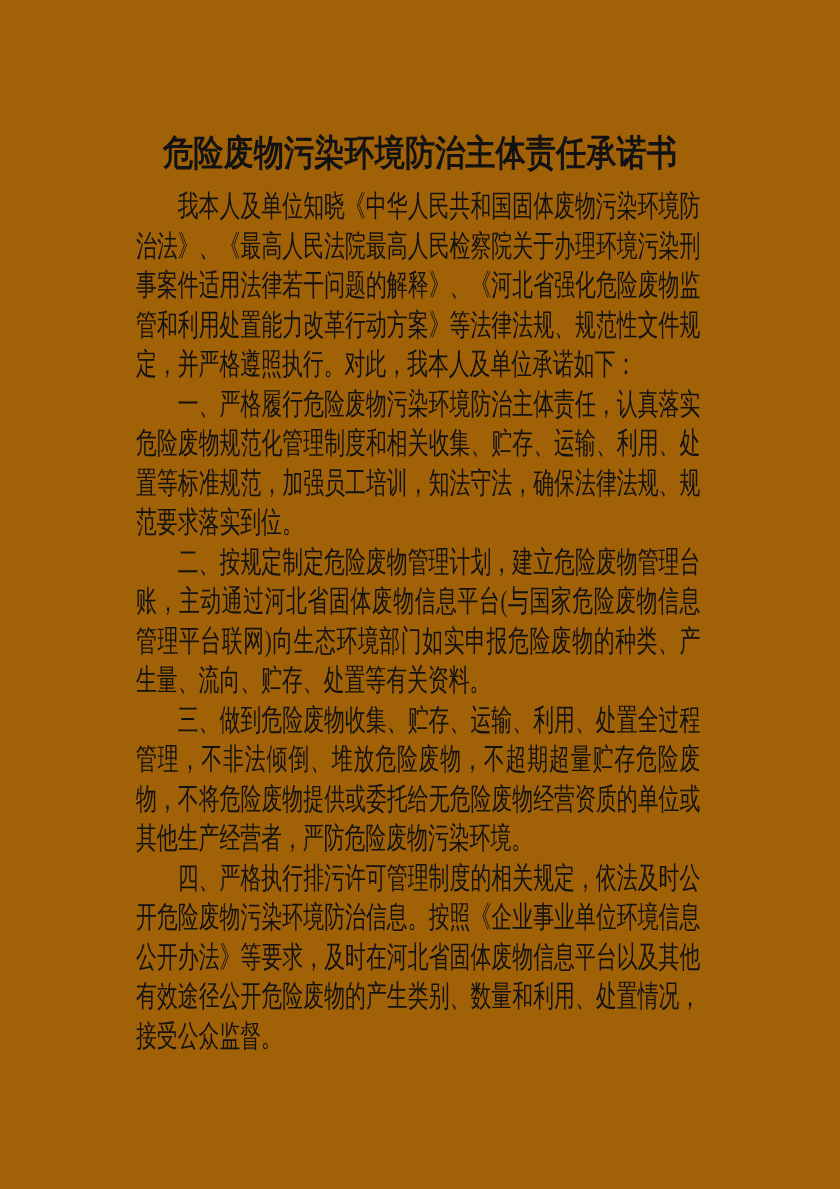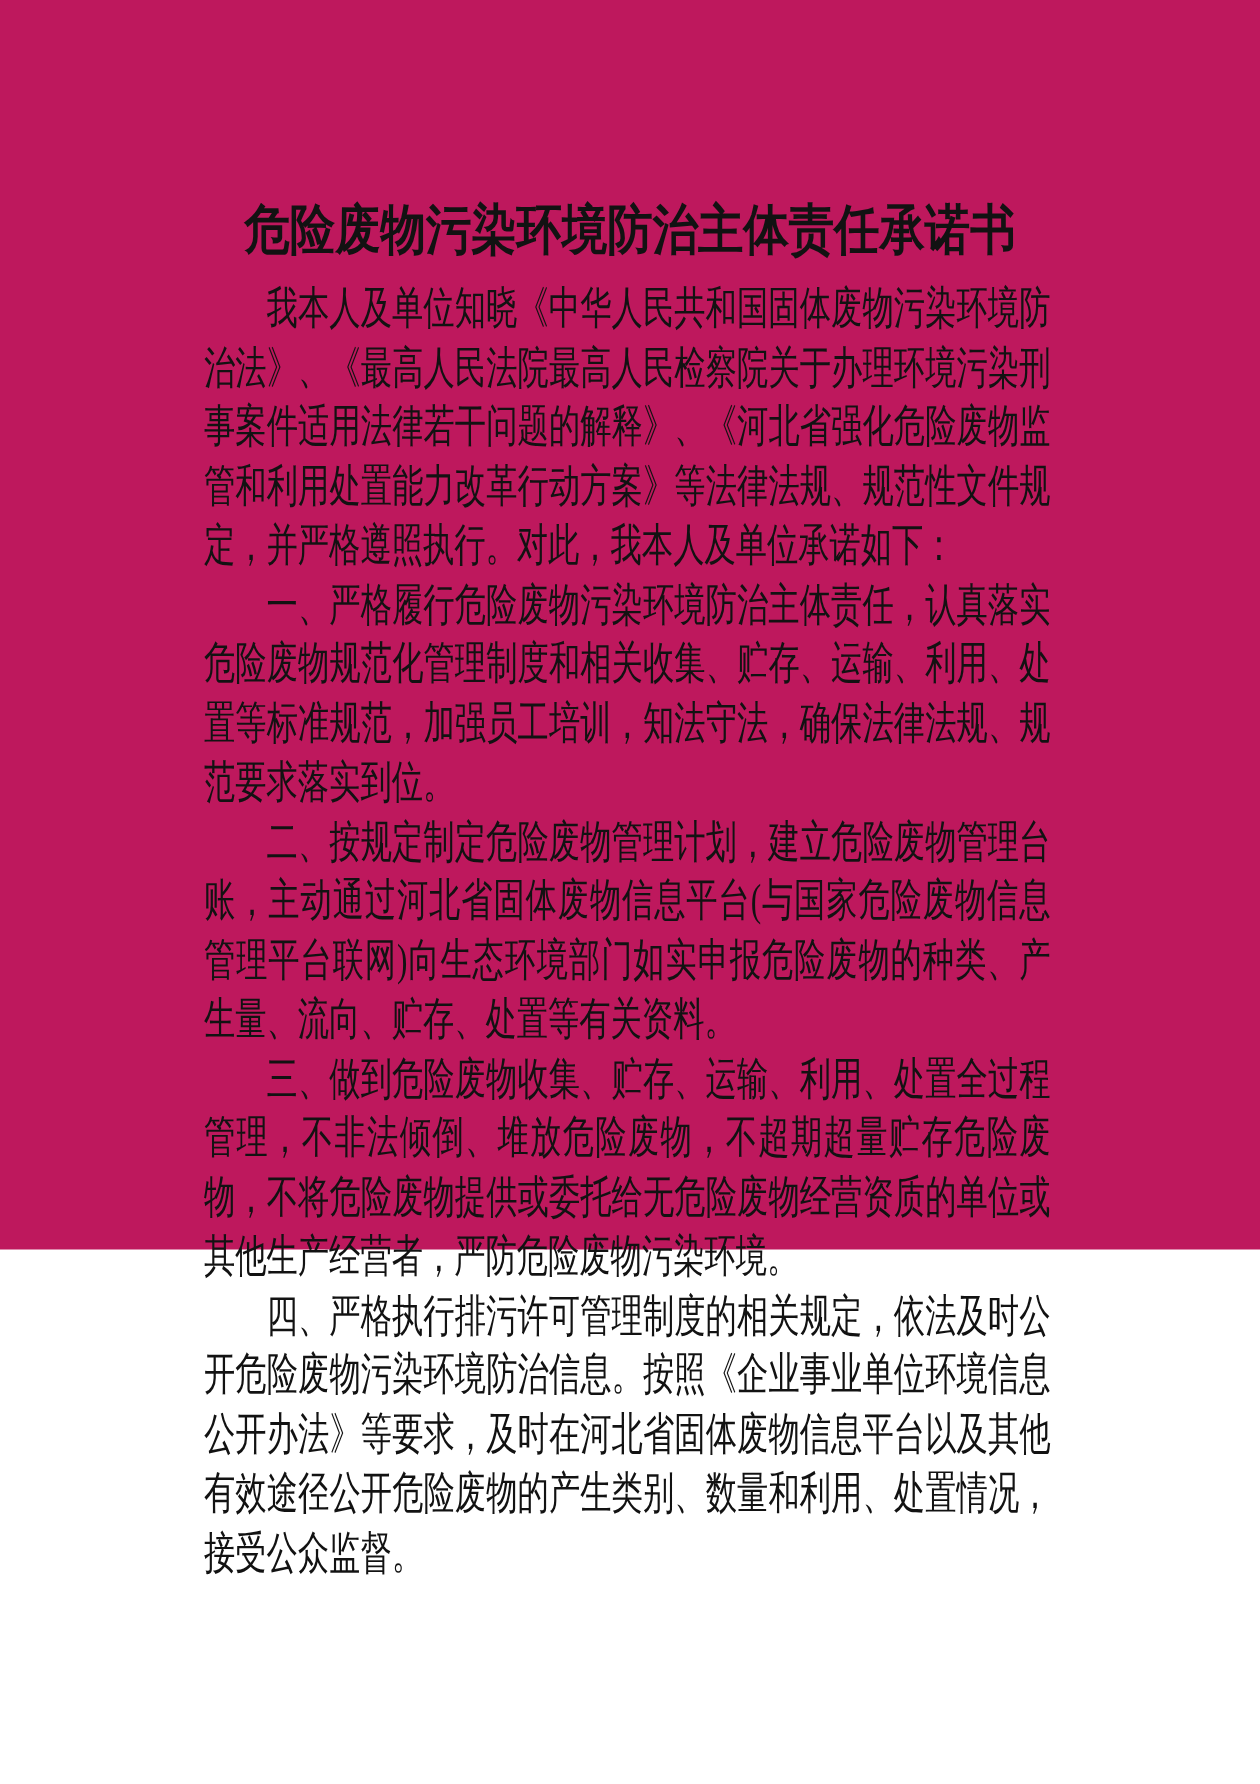--- a/index.html
+++ b/index.html
@@ -12,22 +12,22 @@
     height: 1189px;
     position: relative;
     overflow: hidden;
     font-family: "Liberation Serif", "DejaVu Serif", serif;
     color: #121212;
   }
   .page {
     position: absolute;
     left: 0; top: 0;
     width: 840px;
-    height: 833px;
-    background: #be185d;
+    height: 1189px;
+    background: #a16207;
   }
   .doc-title {
     position: absolute;
     top: 108px;
     left: 0;
     width: 840px;
     text-align: center;
     font-family: "Liberation Sans", "DejaVu Sans", sans-serif;
     font-weight: bold;
     font-size: 36px;

